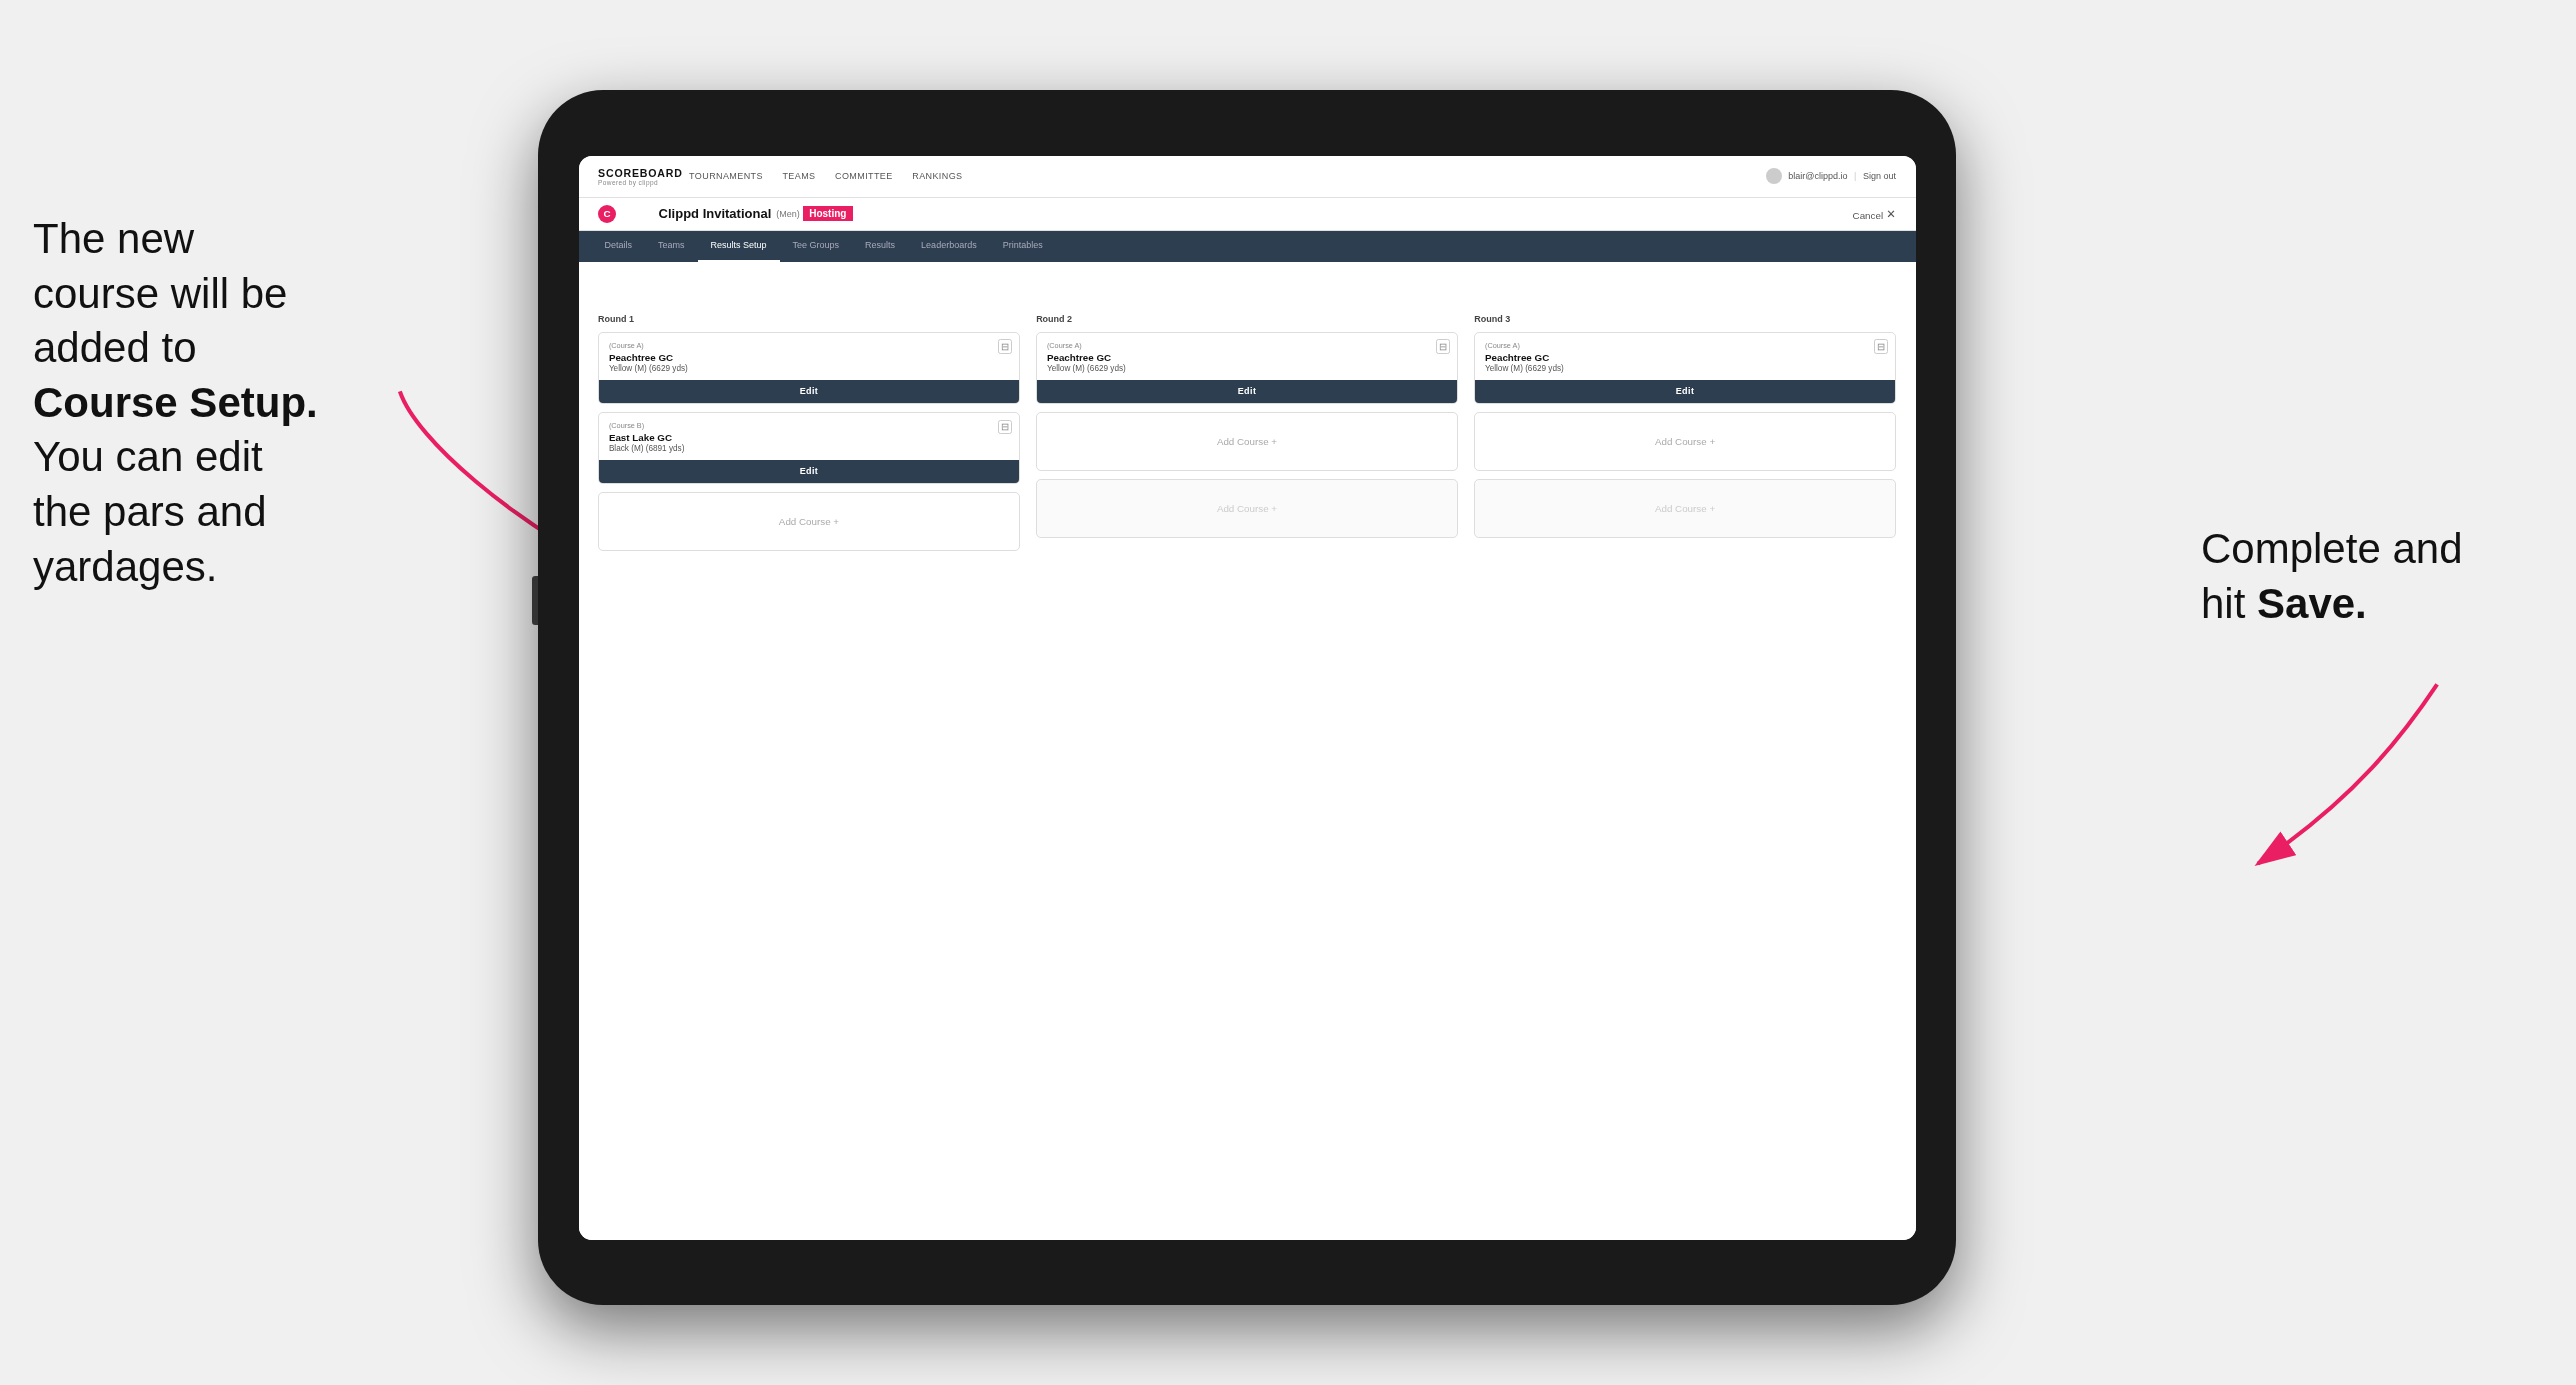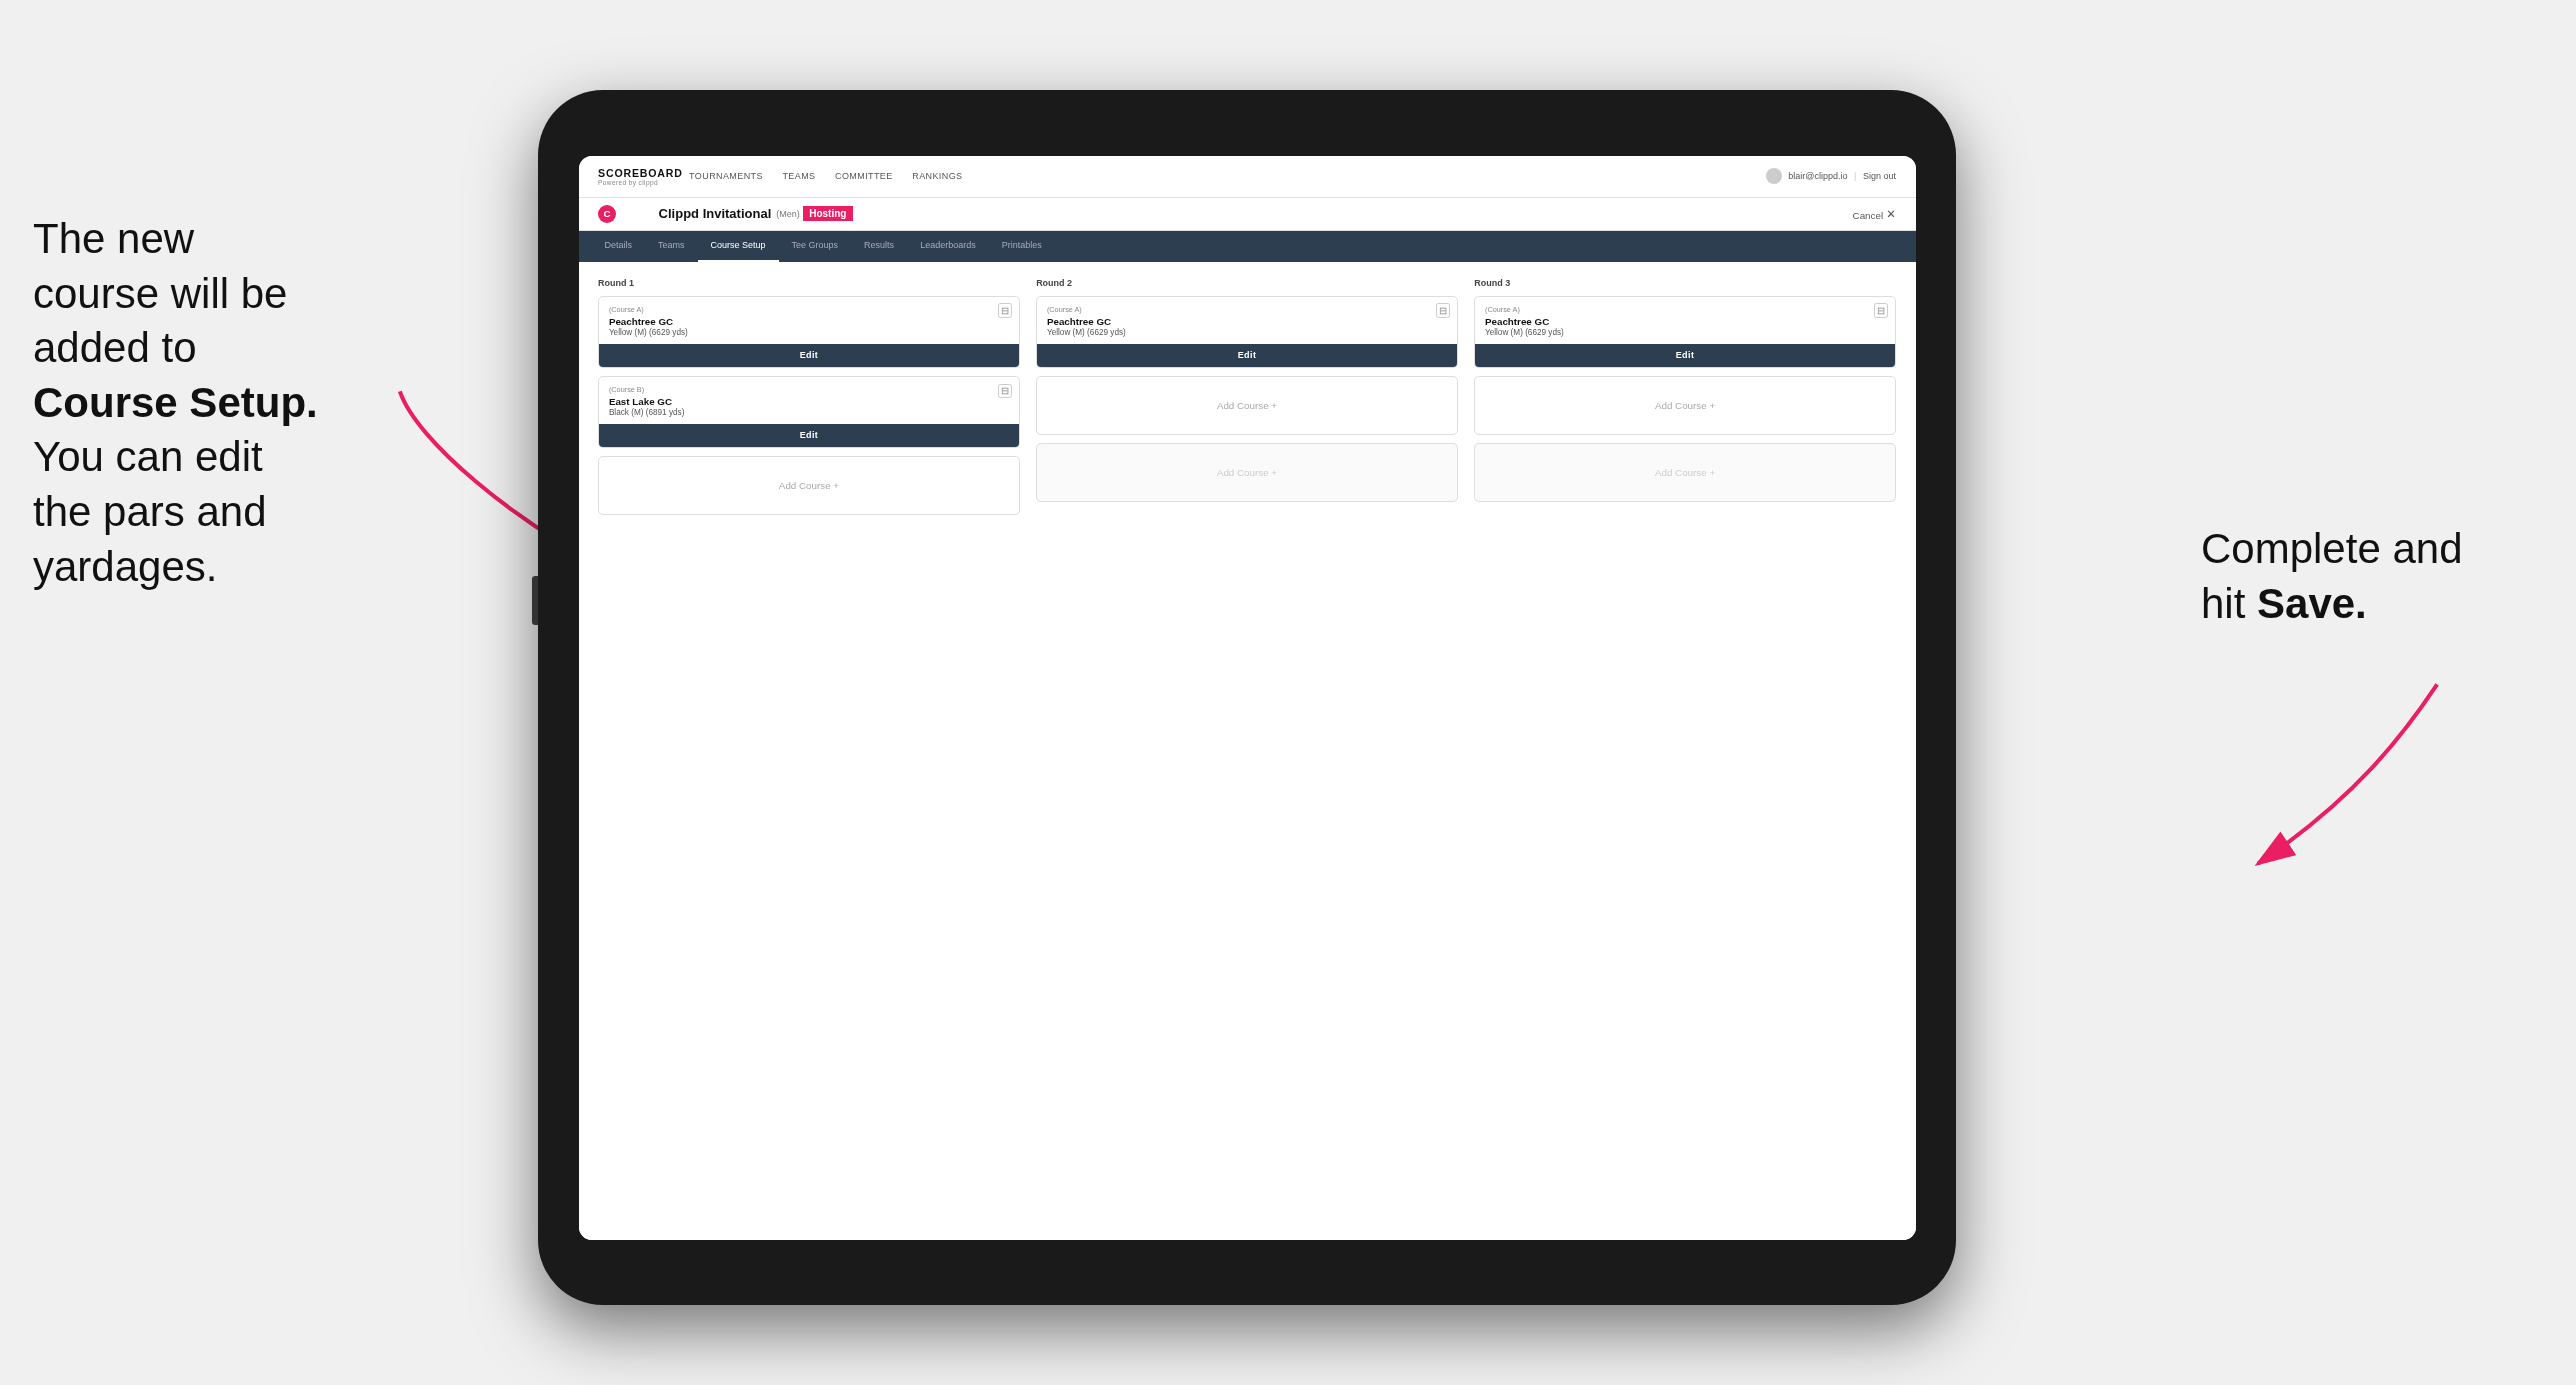--- a/index.html
+++ b/index.html
@@ -220,20 +220,21 @@
       display: flex;
       flex-direction: column;
       gap: 0;
     }
 
     .round-label {
       font-size: 9px;
       font-weight: 600;
       color: #444;
       margin-bottom: 8.2px;
+      margin-top: 36px;
     }
 
     .course-card {
       border: 0.8px solid #ddd;
       border-radius: 4.9px;
       background: #fff;
       margin-bottom: 8.2px;
       overflow: hidden;
       position: relative;
     }
@@ -387,21 +388,21 @@
       <span class="hosting-badge">Hosting</span>
       <div class="cancel-btn">
         <span>Cancel</span>
         <span style="font-size:11.4px;">✕</span>
       </div>
     </div>
 
     <div class="sub-nav">
       <div class="sub-tab">Details</div>
       <div class="sub-tab">Teams</div>
-      <div class="sub-tab active">Course Setup</div>
+      <div class="sub-tab active">Results Setup</div>
       <div class="sub-tab">Tee Groups</div>
       <div class="sub-tab">Results</div>
       <div class="sub-tab">Leaderboards</div>
       <div class="sub-tab">Printables</div>
     </div>
 
     <div class="main-content">
       <div class="rounds-grid">
 
         <div class="round-column">

